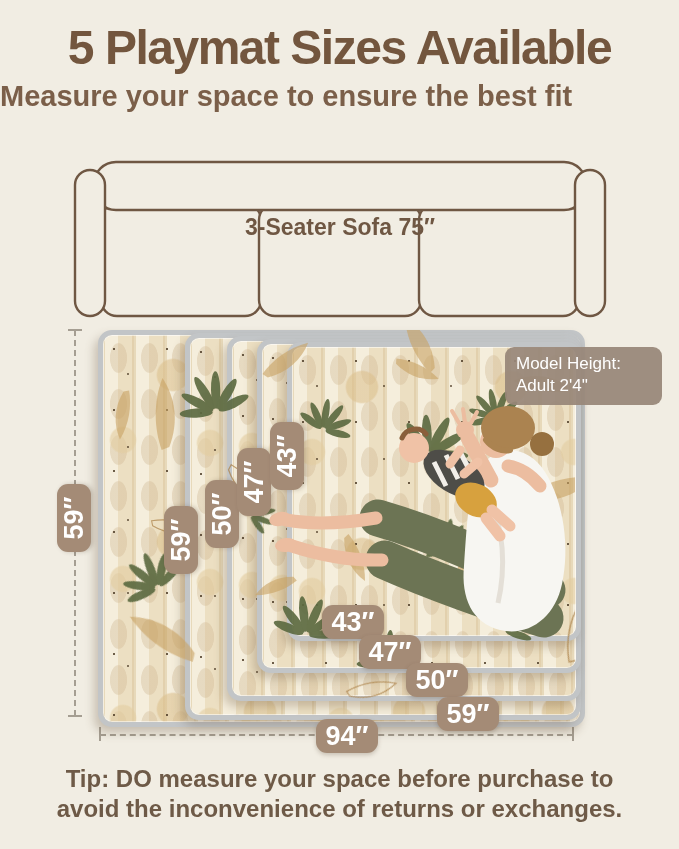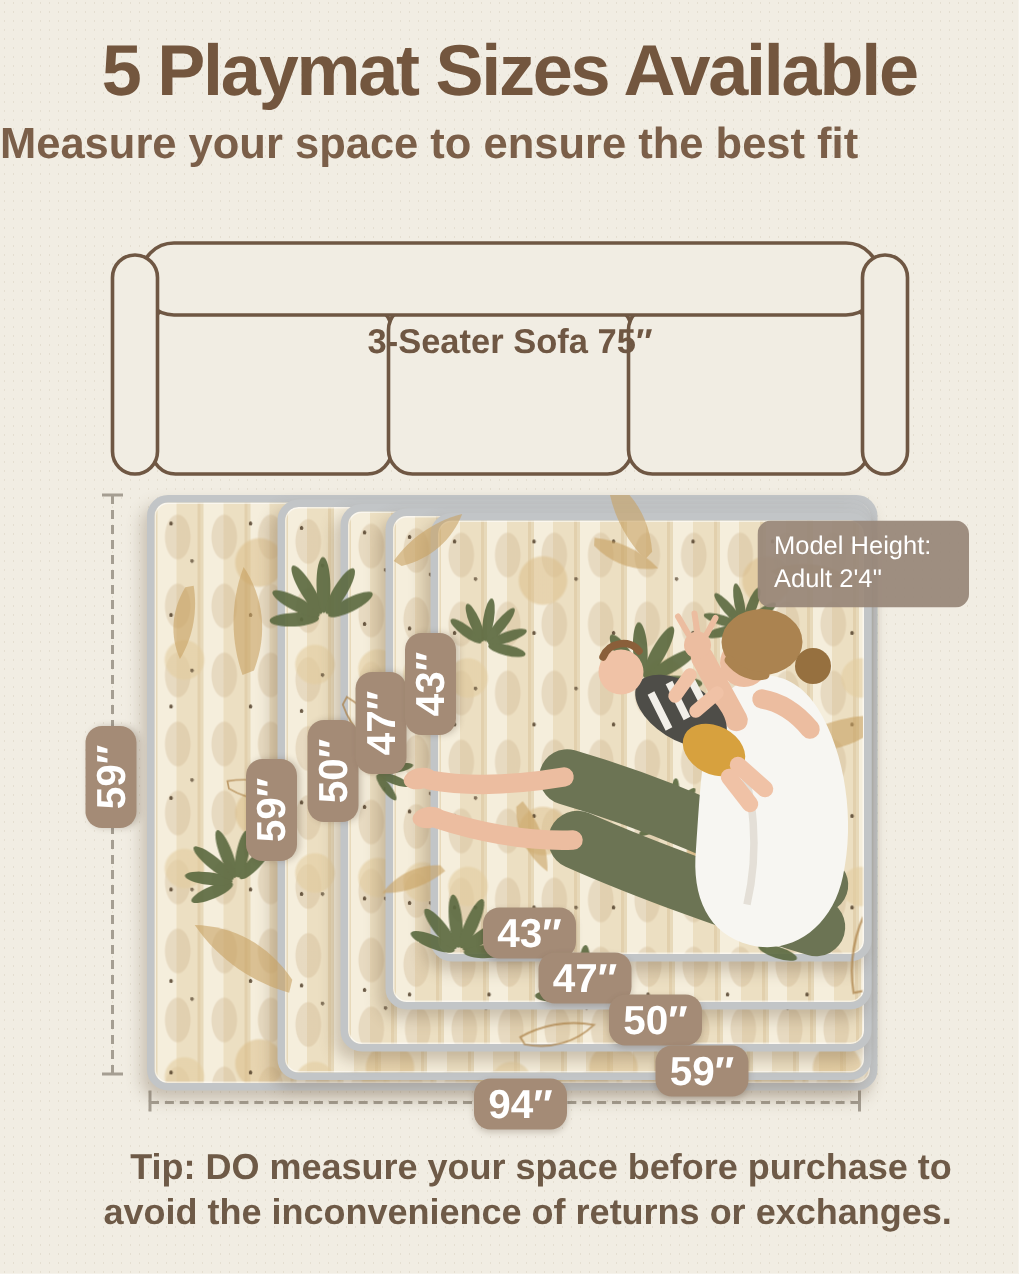--- a/index.html
+++ b/index.html
@@ -53,25 +53,25 @@
   .badge{
     position:absolute;display:flex;align-items:center;justify-content:center;
     background:#a48b76;color:#fff;font-weight:bold;font-size:27px;
     border-radius:11px;box-shadow:0 2px 4px rgba(80,60,40,.25);z-index:9;
   }
   .badge.v{width:68px;height:34px;transform:rotate(-90deg);}
   .badge.h{width:62px;height:34px;}
   .model-badge{
     position:absolute;left:505px;top:347px;width:124px;z-index:8;
     background:rgba(152,134,121,.93);border-radius:9px;
-    padding:6px 6px 8px 11px;color:#fff;font-size:17px;line-height:1.28;
+    padding:6px 22px 8px 11px;color:#fff;font-size:17px;line-height:1.28;
   }
   .tip{
     position:absolute;top:764px;left:50%;transform:translateX(-50%);width:590px;
-    text-align:right;font-size:24px;font-weight:600;color:#6e5a47;line-height:1.25;
+    text-align:center;font-size:24px;font-weight:600;color:#6e5a47;line-height:1.25;
   }
 </style>
 </head>
 <body>
 
 <div class="canvas">
 
   <div class="title">5 Playmat Sizes Available</div>
   <div class="subtitle">Measure your space to ensure the best fit</div>
 

